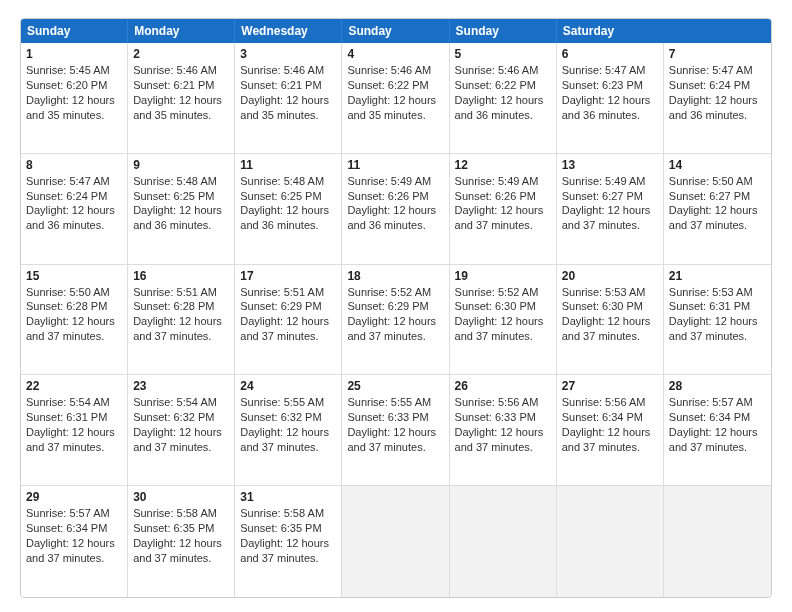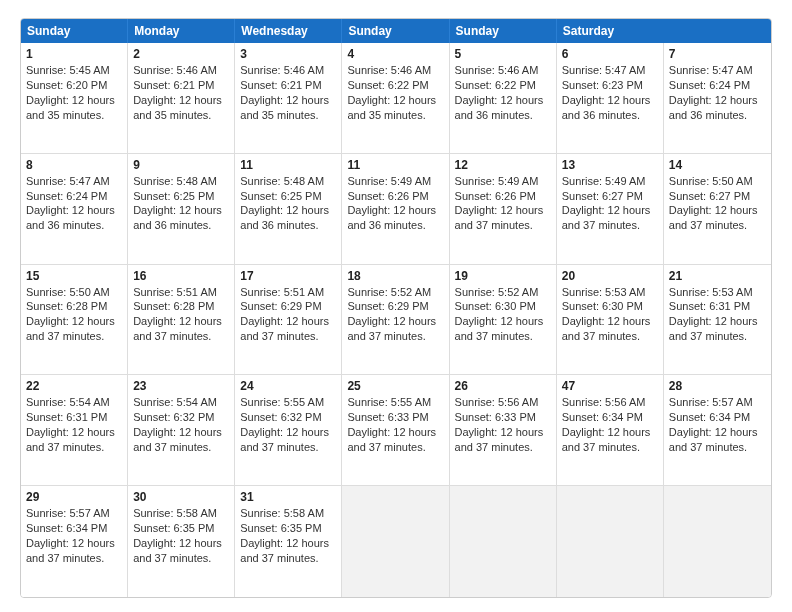--- a/index.html
+++ b/index.html
@@ -227,21 +227,21 @@
       </div>
           <div class="cal-cell">
         <span class="day-num">25</span>
         <span class="cell-text">Sunrise: 5:55 AM<br>Sunset: 6:33 PM<br>Daylight: 12 hours and 37 minutes.</span>
       </div>
           <div class="cal-cell">
         <span class="day-num">26</span>
         <span class="cell-text">Sunrise: 5:56 AM<br>Sunset: 6:33 PM<br>Daylight: 12 hours and 37 minutes.</span>
       </div>
           <div class="cal-cell">
-        <span class="day-num">47</span>
+        <span class="day-num">27</span>
         <span class="cell-text">Sunrise: 5:56 AM<br>Sunset: 6:34 PM<br>Daylight: 12 hours and 37 minutes.</span>
       </div>
           <div class="cal-cell">
         <span class="day-num">28</span>
         <span class="cell-text">Sunrise: 5:57 AM<br>Sunset: 6:34 PM<br>Daylight: 12 hours and 37 minutes.</span>
       </div>
         </div>
         <div class="cal-row">
           <div class="cal-cell">
         <span class="day-num">29</span>

